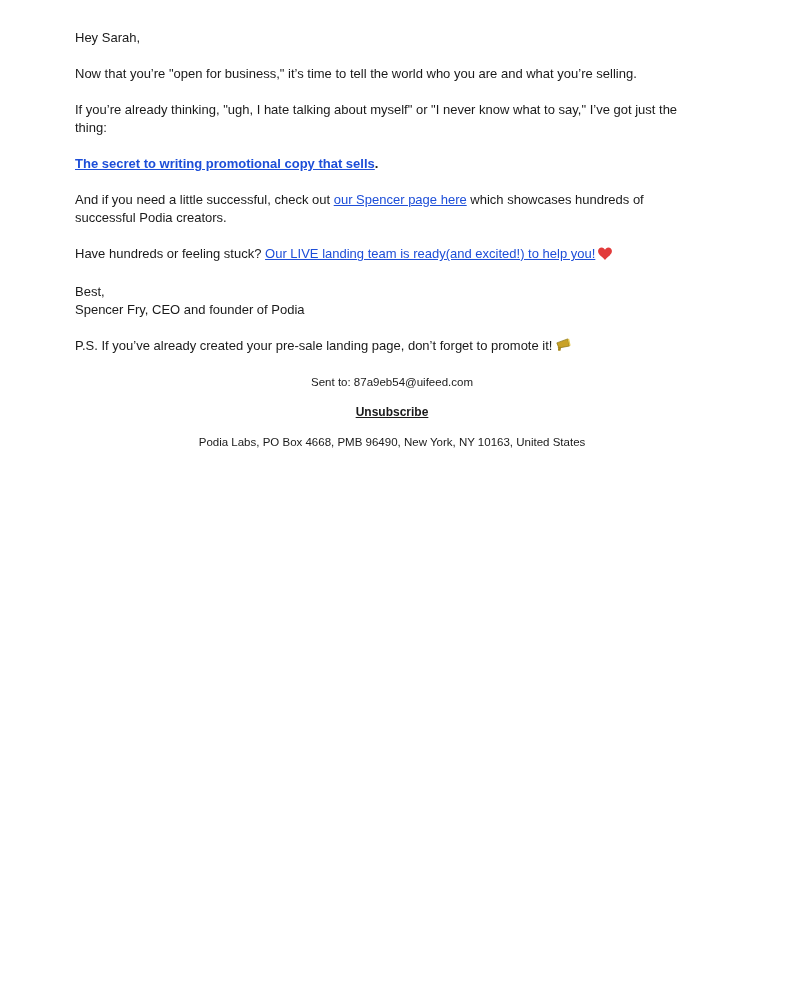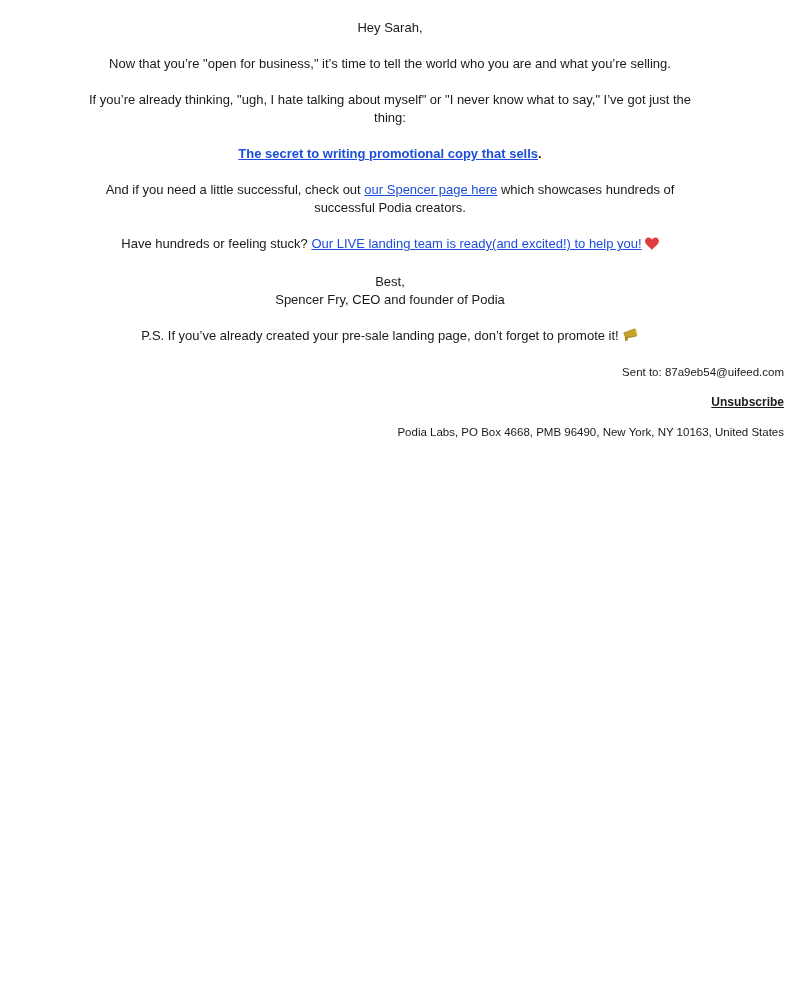--- a/index.html
+++ b/index.html
@@ -3,44 +3,43 @@
 <meta charset="utf-8">
 <style>
   * { margin: 0; padding: 0; box-sizing: border-box; }
   html, body {
     width: 800px;
     height: 1000px;
     background: #ffffff;
     font-family: "Liberation Sans", sans-serif;
   }
   .email-body {
-    padding: 19px 75px 0 75px;
+    padding: 29px 75px 0 75px;
     width: 780px;
     font-size: 13px;
     line-height: 18px;
     color: #1a1a1a;
-    text-align: center;
   }
   .para { margin: 0 0 18px 0; }
   a.link {
     color: #1d4ed8;
     text-decoration: underline;
     cursor: pointer;
   }
   a.link-bold { font-weight: bold; }
   .bold-period { font-weight: bold; color: #1a1a1a; }
   .emoji {
     display: inline-block;
     vertical-align: -2px;
     margin-left: 3px;
   }
   .footer {
     margin-top: 1px;
     width: 784px;
-    text-align: right;
+    text-align: center;
     font-size: 11.5px;
     line-height: 15px;
     color: #1a1a1a;
   }
   .footer-line { margin-bottom: 15px; }
   a.unsubscribe {
     color: #1a1a1a;
     font-weight: bold;
     cursor: pointer;
     font-size: 12px;

